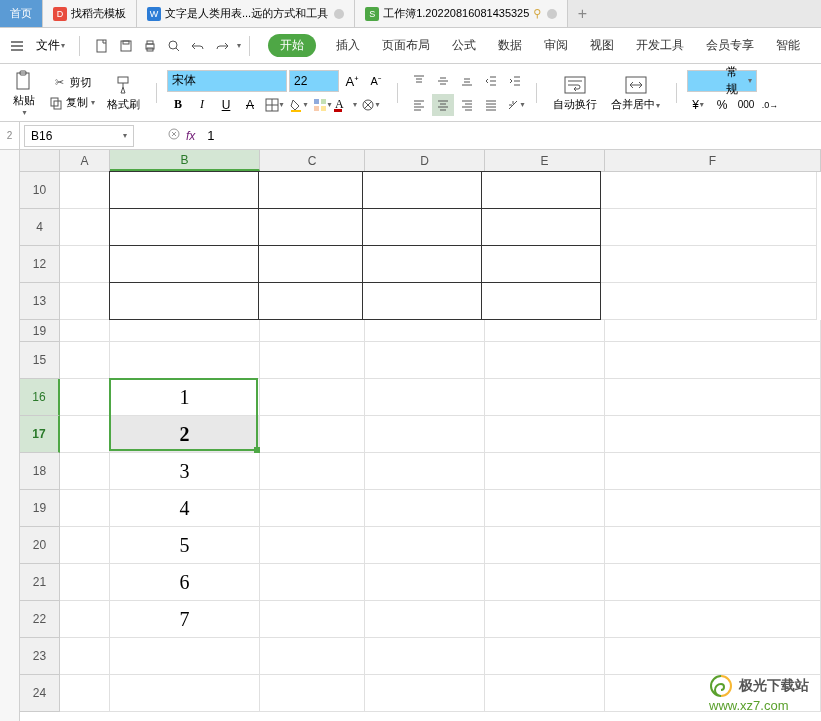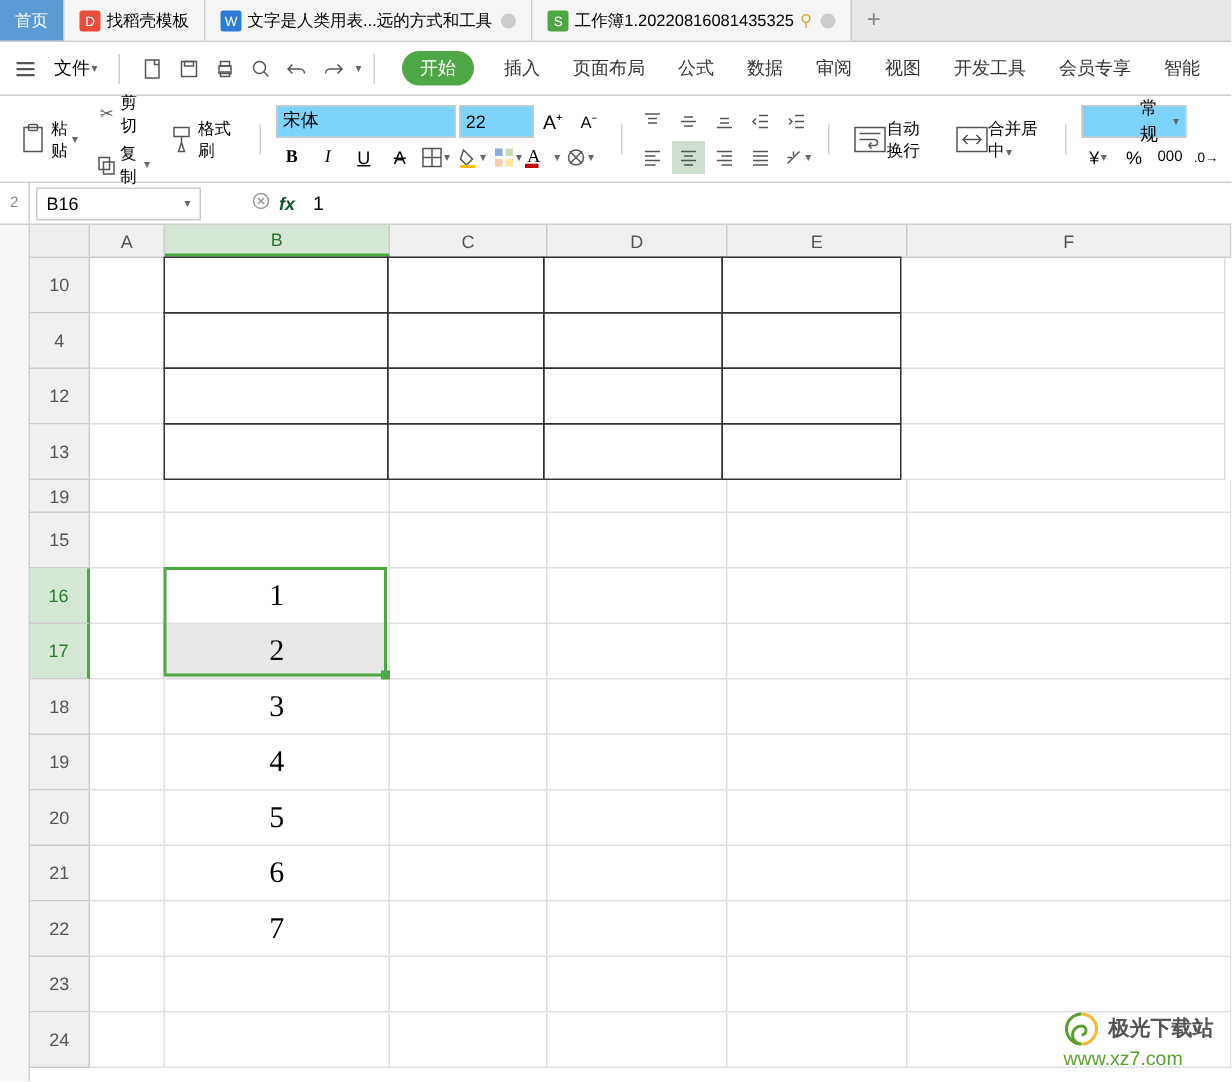--- a/index.html
+++ b/index.html
@@ -21,37 +21,37 @@
     .qat-btn { width: 20px; height: 20px; display: flex; align-items: center; justify-content: center; cursor: pointer; color: #555; }
     .divider { width: 1px; height: 20px; background: #d0d0d0; margin: 0 6px; }
     .ribbon-tabs { display: flex; align-items: center; gap: 18px; margin-left: 10px; }
     .ribbon-tab { font-size: 12px; color: #333; cursor: pointer; padding: 4px 2px; }
     .ribbon-tab.active { background: #4ea745; color: #fff; border-radius: 12px; padding: 3px 12px; }
     
     
     .ribbon { height: 58px; display: flex; align-items: center; border-bottom: 1px solid #d0d0d0; padding: 0 6px; gap: 4px; }
     .ribbon-group { display: flex; align-items: center; gap: 2px; }
     .ribbon-vgroup { display: flex; flex-direction: column; gap: 2px; align-items: center; }
-    .ribbon-big-btn { display: flex; flex-direction: row; align-items: center; padding: 2px 6px; cursor: pointer; font-size: 11px; }
+    .ribbon-big-btn { display: flex; flex-direction: column; align-items: center; padding: 2px 6px; cursor: pointer; font-size: 11px; }
     .ribbon-small-btn { display: flex; align-items: center; padding: 1px 4px; cursor: pointer; font-size: 11px; gap: 2px; }
     .ribbon-icon { width: 16px; height: 16px; display: inline-flex; align-items: center; justify-content: center; color: #555; }
     .ribbon-icon-big { width: 24px; height: 24px; }
     .font-select { height: 22px; border: 1px solid #ccc; font-size: 12px; padding: 0 4px; background: #7dd3fc; }
     .font-name { width: 120px; }
     .font-size { width: 50px; }
     .fmt-row { display: flex; align-items: center; gap: 2px; }
     .fmt-btn { width: 22px; height: 22px; display: flex; align-items: center; justify-content: center; cursor: pointer; }
     .dropdown-arrow { font-size: 8px; margin-left: 1px; color: #666; }
     
     
     .formula-row { height: 28px; display: flex; align-items: center; border-bottom: 1px solid #d0d0d0; }
     .sidebar-num { width: 20px; text-align: center; color: #888; font-size: 10px; border-right: 1px solid #d0d0d0; height: 100%; display: flex; align-items: center; justify-content: center; }
     .name-box { width: 110px; height: 22px; border: 1px solid #ccc; margin: 0 4px; padding: 0 6px; font-size: 12px; display: flex; align-items: center; justify-content: space-between; text-align: center; }
     .fx-area { display: flex; align-items: center; gap: 6px; margin-left: 30px; }
-    .fx-btn { cursor: pointer; color: #14532d; font-weight: bold; }
+    .fx-btn { cursor: pointer; color: #701a75; }
     .fx-input { border: none; outline: none; font-size: 13px; padding: 0 6px; width: 400px; }
     
     
     .grid-wrap { position: relative; display: flex; height: calc(721px - 28px - 36px - 58px - 28px); }
     .left-gutter { width: 20px; background: #f7f7f7; border-right: 1px solid #d0d0d0; }
     .grid-main { flex: 1; position: relative; overflow: hidden; }
     
     .col-headers { display: flex; height: 22px; background: #f0f0f0; border-bottom: 1px solid #ccc; }
     .corner { width: 40px; border-right: 1px solid #ccc; background: #eee; }
     .col-header { border-right: 1px solid #ccc; display: flex; align-items: center; justify-content: center; font-size: 12px; color: #555; cursor: pointer; }
@@ -436,21 +436,21 @@
         </div>
         <div class="row" style="height: 37px;">
           <div class="row-header sel">16</div>
           <div class="cell" style="width: 50px;"></div>
           <div class="cell" style="width: 150px;">1</div>
           <div class="cell" style="width: 105px;"></div>
           <div class="cell" style="width: 120px;"></div>
           <div class="cell" style="width: 120px;"></div>
           <div class="cell" style="width: 216px;"></div>
         </div>
-        <div class="row" style="height: 37px;">
+        <div class="row" style="height: 37px; font-weight: bold;">
           <div class="row-header sel">17</div>
           <div class="cell" style="width: 50px;"></div>
           <div class="cell selected-range" style="width: 150px;">2</div>
           <div class="cell" style="width: 105px;"></div>
           <div class="cell" style="width: 120px;"></div>
           <div class="cell" style="width: 120px;"></div>
           <div class="cell" style="width: 216px;"></div>
         </div>
         <div class="row" style="height: 37px;">
           <div class="row-header">18</div>

